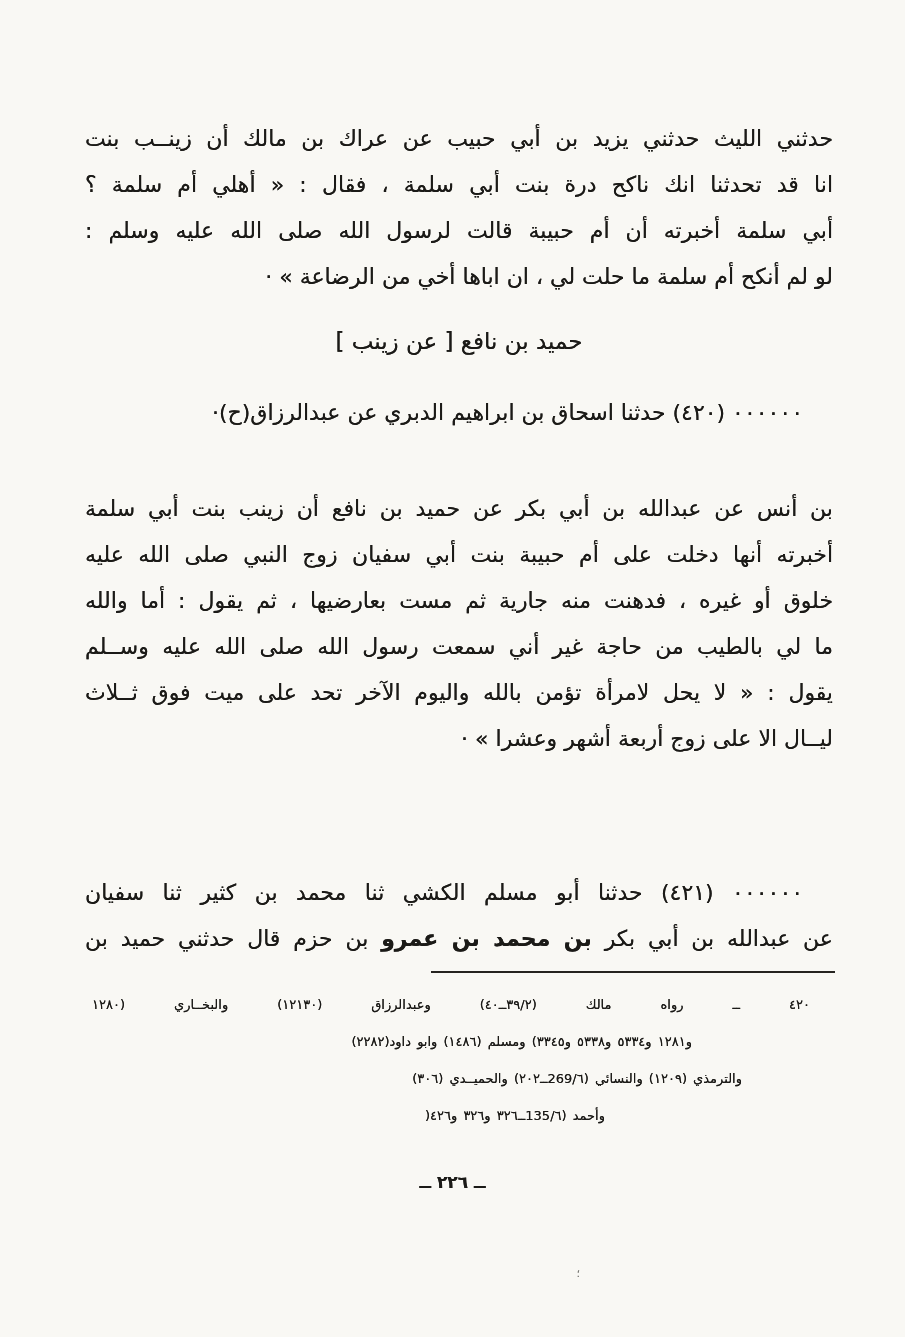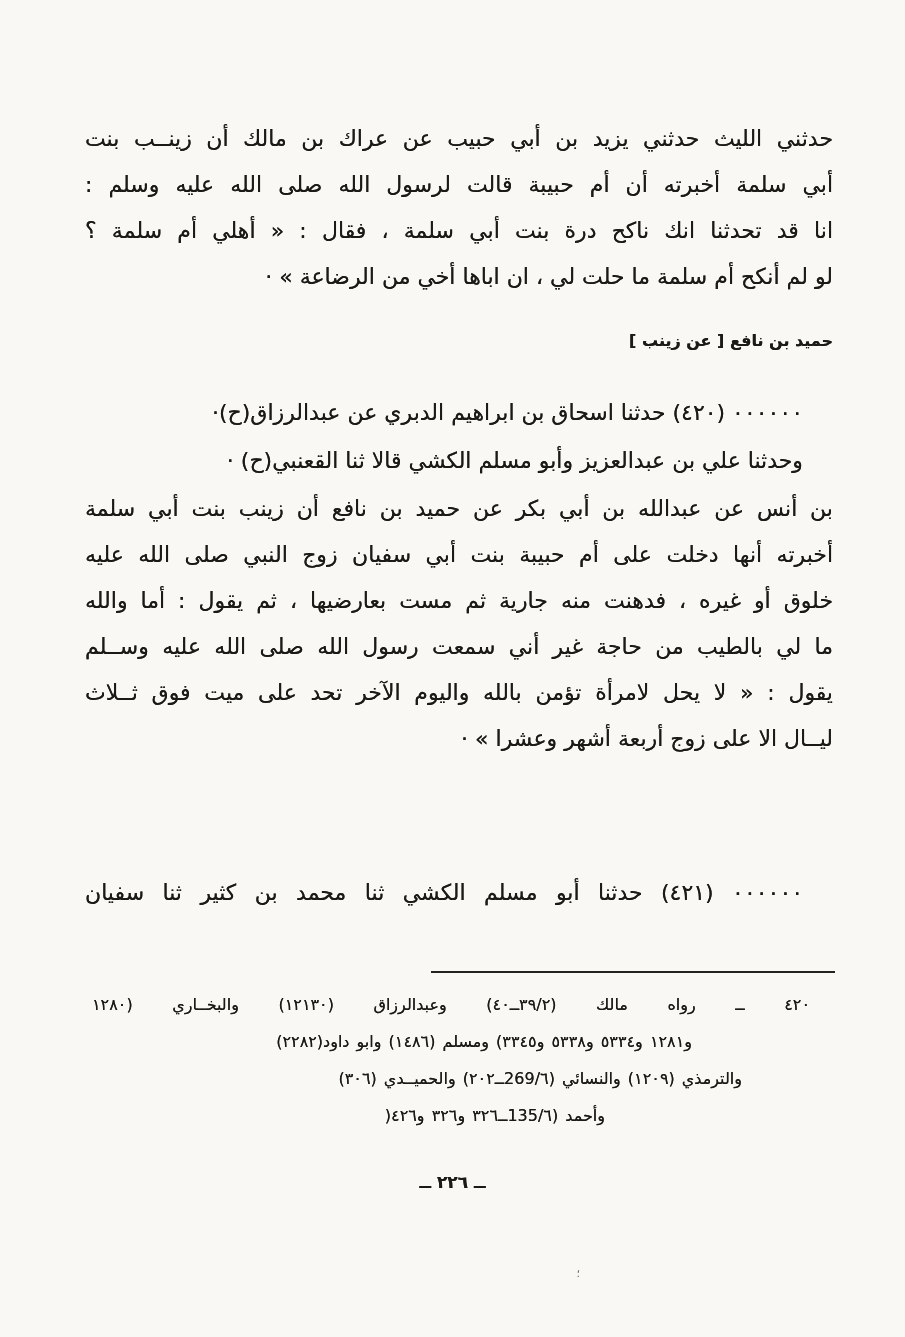--- a/index.html
+++ b/index.html
@@ -25,35 +25,35 @@
   }
   .ln{white-space:normal;}
   .just{text-align:justify;text-align-last:justify;}
   .nat{text-align:right;}
   .ind{text-indent:30px;}
   .ind2{text-indent:42px;}
   .heading{
     position:absolute;
     top:320px;right:72px;left:85px;
     margin:0;
-    text-align:right;
-    font-size:16px;
-    font-weight:bold;
+    text-align:center;
+    font-size:23px;
+    font-weight:normal;
     line-height:42px;
   }
   .sep{
     position:absolute;
     top:971px;right:70px;
     width:404px;height:2px;
     background:#262420;
   }
   .footnotes{
     position:absolute;
     top:986px;right:95px;left:92px;
-    font-size:16px;
+    font-size:13px;
     line-height:37px;
     word-spacing:2px;
   }
   .fn0{text-align:justify;text-align-last:justify;}
   .fn1{text-align:right;margin-right:118px;}
   .fn2{text-align:right;margin-right:68px;}
   .fn3{text-align:right;margin-right:205px;}
   .pageno{
     position:absolute;
     top:1172px;right:0;left:0;
@@ -73,45 +73,43 @@
     text-shadow:none;
   }
 </style>
 </head>
 <body>
 
 <div class="page">
 
   <div class="block" style="top:116px">
     <div class="ln just">حدثني الليث حدثني يزيد بن أبي حبيب عن عراك بن مالك أن زينــب بنت</div>
+    <div class="ln just">انا قد تحدثنا انك ناكح درة بنت أبي سلمة ، فقال : « أهلي أم سلمة ؟</div>
     <div class="ln just">أبي سلمة أخبرته أن أم حبيبة قالت لرسول الله صلى الله عليه وسلم :</div>
-    <div class="ln just">انا قد تحدثنا انك ناكح درة بنت أبي سلمة ، فقال : « أهلي أم سلمة ؟</div>
     <div class="ln nat">لو لم أنكح أم سلمة ما حلت لي ، ان اباها أخي من الرضاعة » ·</div>
   </div>
 
   <h2 class="heading">حميد بن نافع [ عن زينب ]</h2>
 
   <div class="block" style="top:390px">
     <div class="ln nat ind">٠٠٠٠٠٠ (٤٢٠) حدثنا اسحاق بن ابراهيم الدبري عن عبدالرزاق(ح)·</div>
-  </div>
-  <div class="block" style="top:438px">
-    <div class="ln nat ind">وحدثنا علي بن عبدالعزيز وأبو مسلم الكشي قالا ثنا القعنبي(ح) ·</div>
   </div>
 
   <div class="block" style="top:486px">
     <div class="ln just">بن أنس عن عبدالله بن أبي بكر عن حميد بن نافع أن زينب بنت أبي سلمة</div>
     <div class="ln just">أخبرته أنها دخلت على أم حبيبة بنت أبي سفيان زوج النبي صلى الله عليه</div>
     <div class="ln just">خلوق أو غيره ، فدهنت منه جارية ثم مست بعارضيها ، ثم يقول : أما والله</div>
     <div class="ln just">ما لي بالطيب من حاجة غير أني سمعت رسول الله صلى الله عليه وســلم</div>
     <div class="ln just">يقول : « لا يحل لامرأة تؤمن بالله واليوم الآخر تحد على ميت فوق ثــلاث</div>
     <div class="ln nat">ليــال الا على زوج أربعة أشهر وعشرا » ·</div>
   </div>
 
   <div class="block" style="top:870px">
     <div class="ln just ind">٠٠٠٠٠٠ (٤٢١) حدثنا أبو مسلم الكشي ثنا محمد بن كثير ثنا سفيان</div>
+    <div class="ln just"><span>عن عبدالله بن أبي بكر </span><span class="bseg">بن محمد بن عمرو</span><span> بن حزم قال حدثني حميد بن</span></div>
   </div>
 
   <div class="sep"></div>
 
   <div class="footnotes">
     <div class="ln fn0">٤٢٠ ــ رواه مالك (٣٩/٢ــ٤٠) وعبدالرزاق (١٢١٣٠) والبخــاري (١٢٨٠</div>
     <div class="ln fn1">و١٢٨١ و٥٣٣٤ و٥٣٣٨ و٣٣٤٥) ومسلم (١٤٨٦) وابو داود(٢٢٨٢)</div>
     <div class="ln fn2">والترمذي (١٢٠٩) والنسائي (269/٦ــ٢٠٢) والحميــدي (٣٠٦)</div>
     <div class="ln fn3">وأحمد (135/٦ــ٣٢٦ و٣٢٦ و٤٢٦(</div>
   </div>

